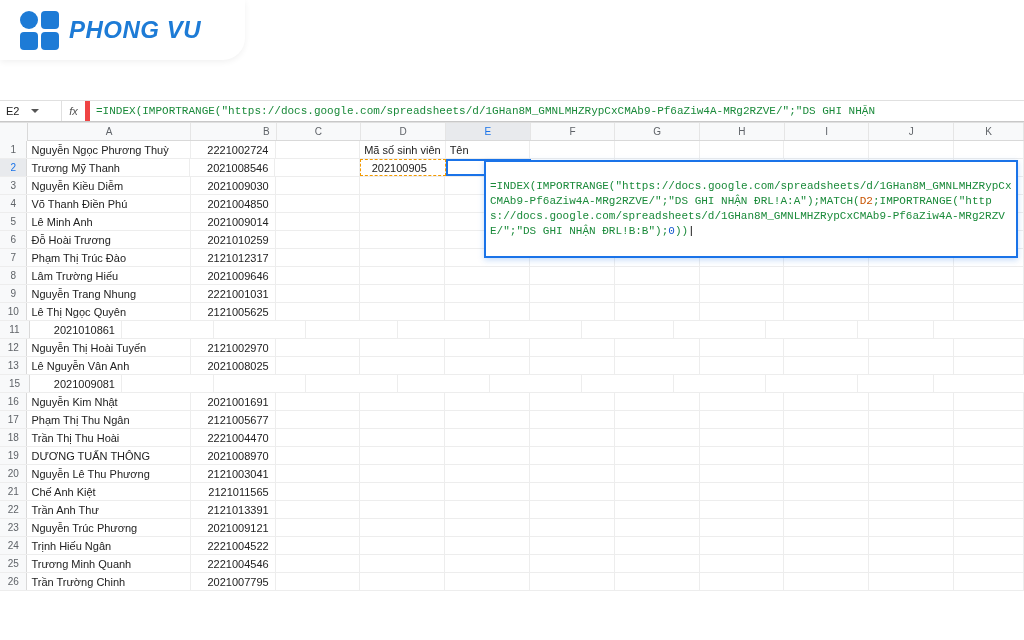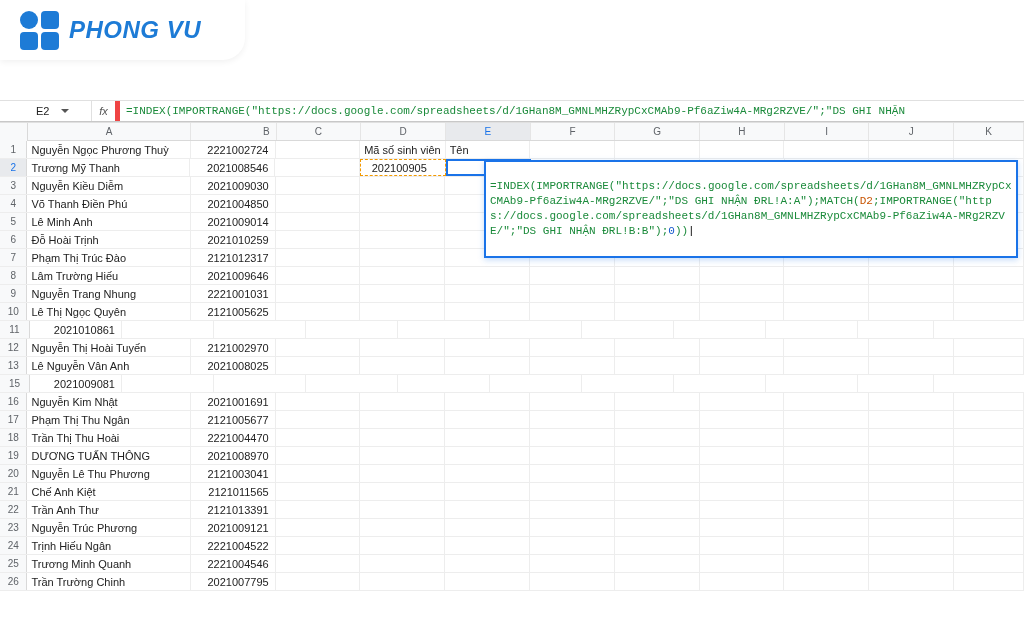--- a/index.html
+++ b/index.html
@@ -48,21 +48,21 @@
     display: flex; align-items: center;
     height: 22px;
     border-top: 1px solid #e0e0e0;
     border-bottom: 1px solid #c8c8c8;
     background: #fff;
     font-size: 11px;
   }
   .name-box {
     width: 62px; padding-left: 6px;
     border-right: 1px solid #e0e0e0;
-    height: 100%; display:flex; align-items:center;margin-left:30px;
+    height: 100%; display:flex; align-items:center;
   }
   .name-box .dd {
     margin-left: 12px;
     width:0;height:0;border-left:4px solid transparent;
     border-right:4px solid transparent;border-top:4px solid #555;
   }
   .fx-label {
     font-style: italic;
     color: #555;
     width: 28px; text-align:center;
@@ -285,21 +285,21 @@
         <div class="cell cE"></div>
         <div class="cell cF"></div>
         <div class="cell cG"></div>
         <div class="cell cH"></div>
         <div class="cell cI"></div>
         <div class="cell cJ"></div>
         <div class="cell cK"></div>
       </div>
       <div class="row">
         <div class="rh">6</div>
-        <div class="cell cA">Đỗ Hoài Trịnh</div>
+        <div class="cell cA">Đỗ Hoài Trương</div>
         <div class="cell cB">2021010259</div>
         <div class="cell cC"></div>
         <div class="cell cD"></div>
         <div class="cell cE"></div>
         <div class="cell cF"></div>
         <div class="cell cG"></div>
         <div class="cell cH"></div>
         <div class="cell cI"></div>
         <div class="cell cJ"></div>
         <div class="cell cK"></div>

